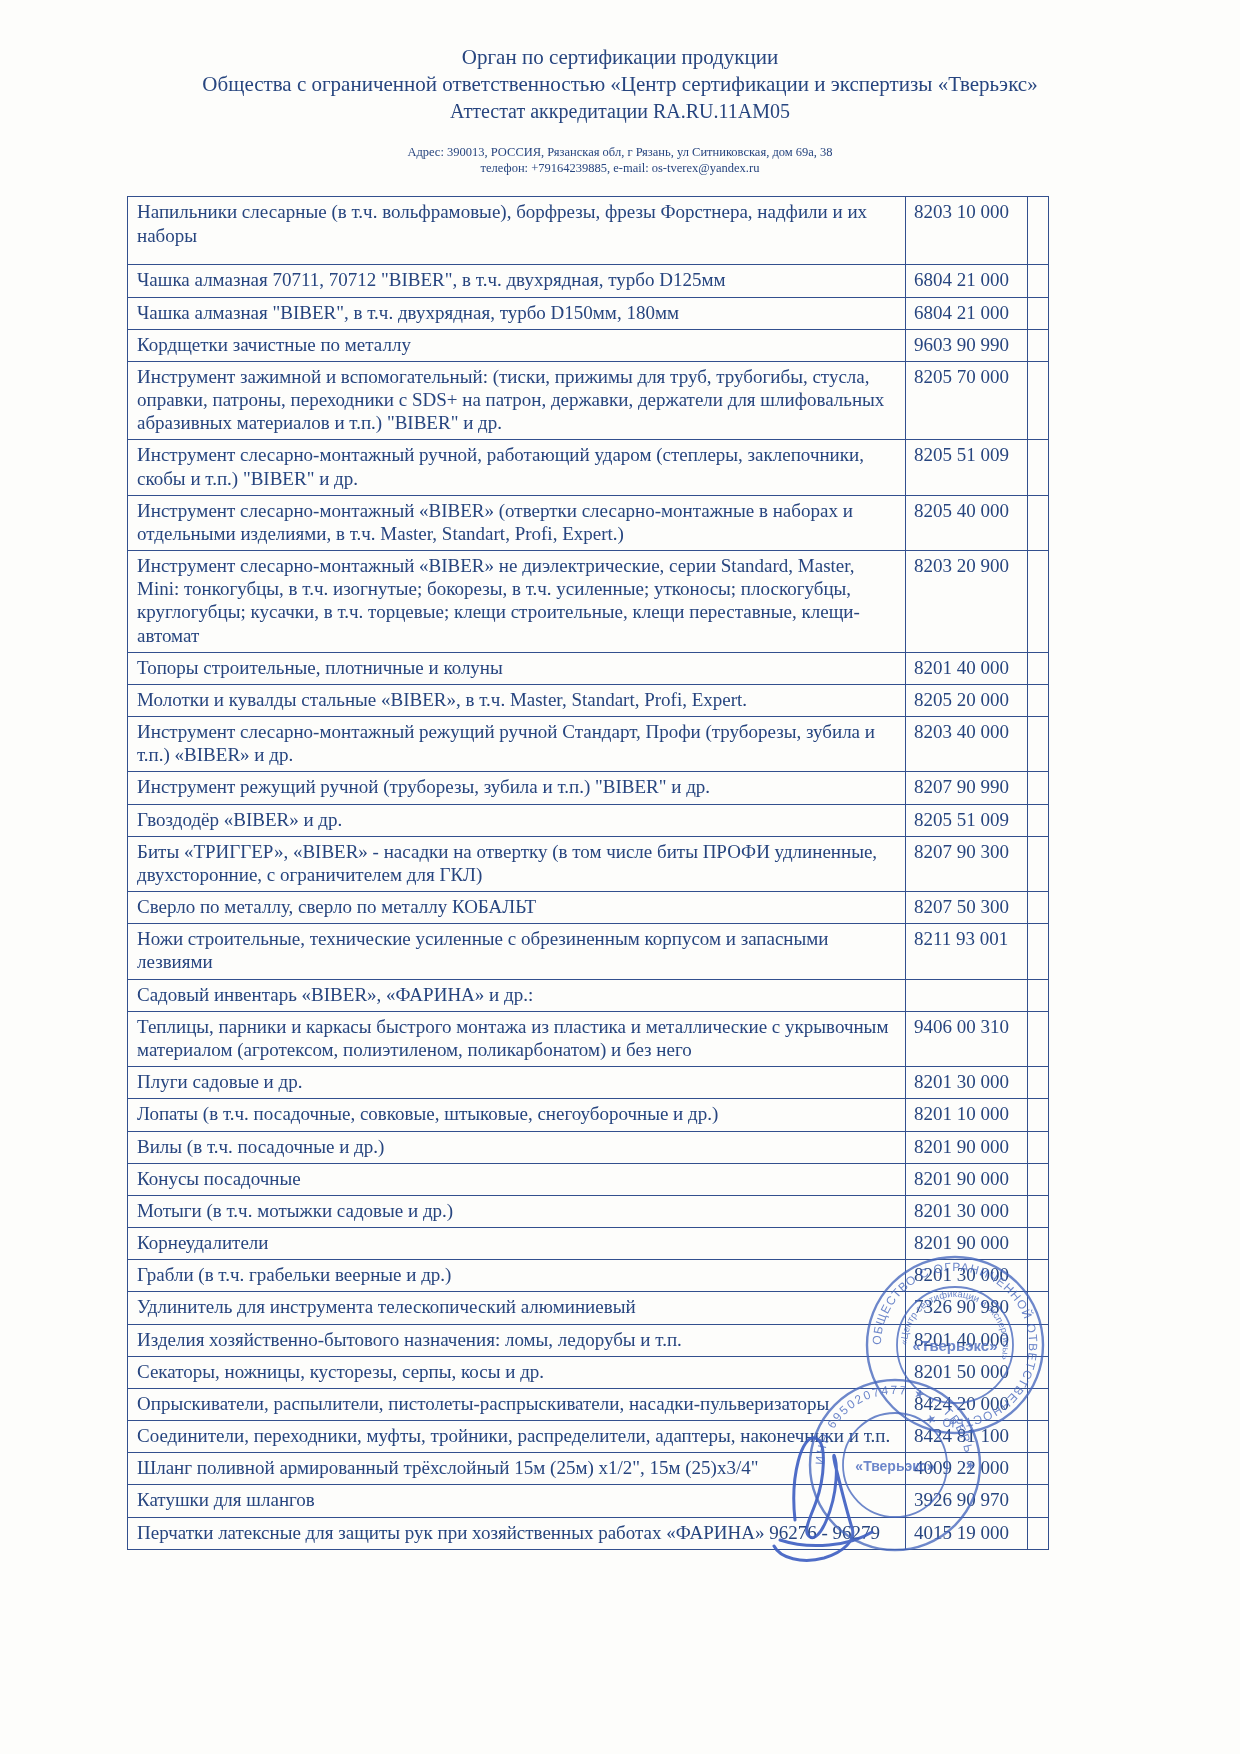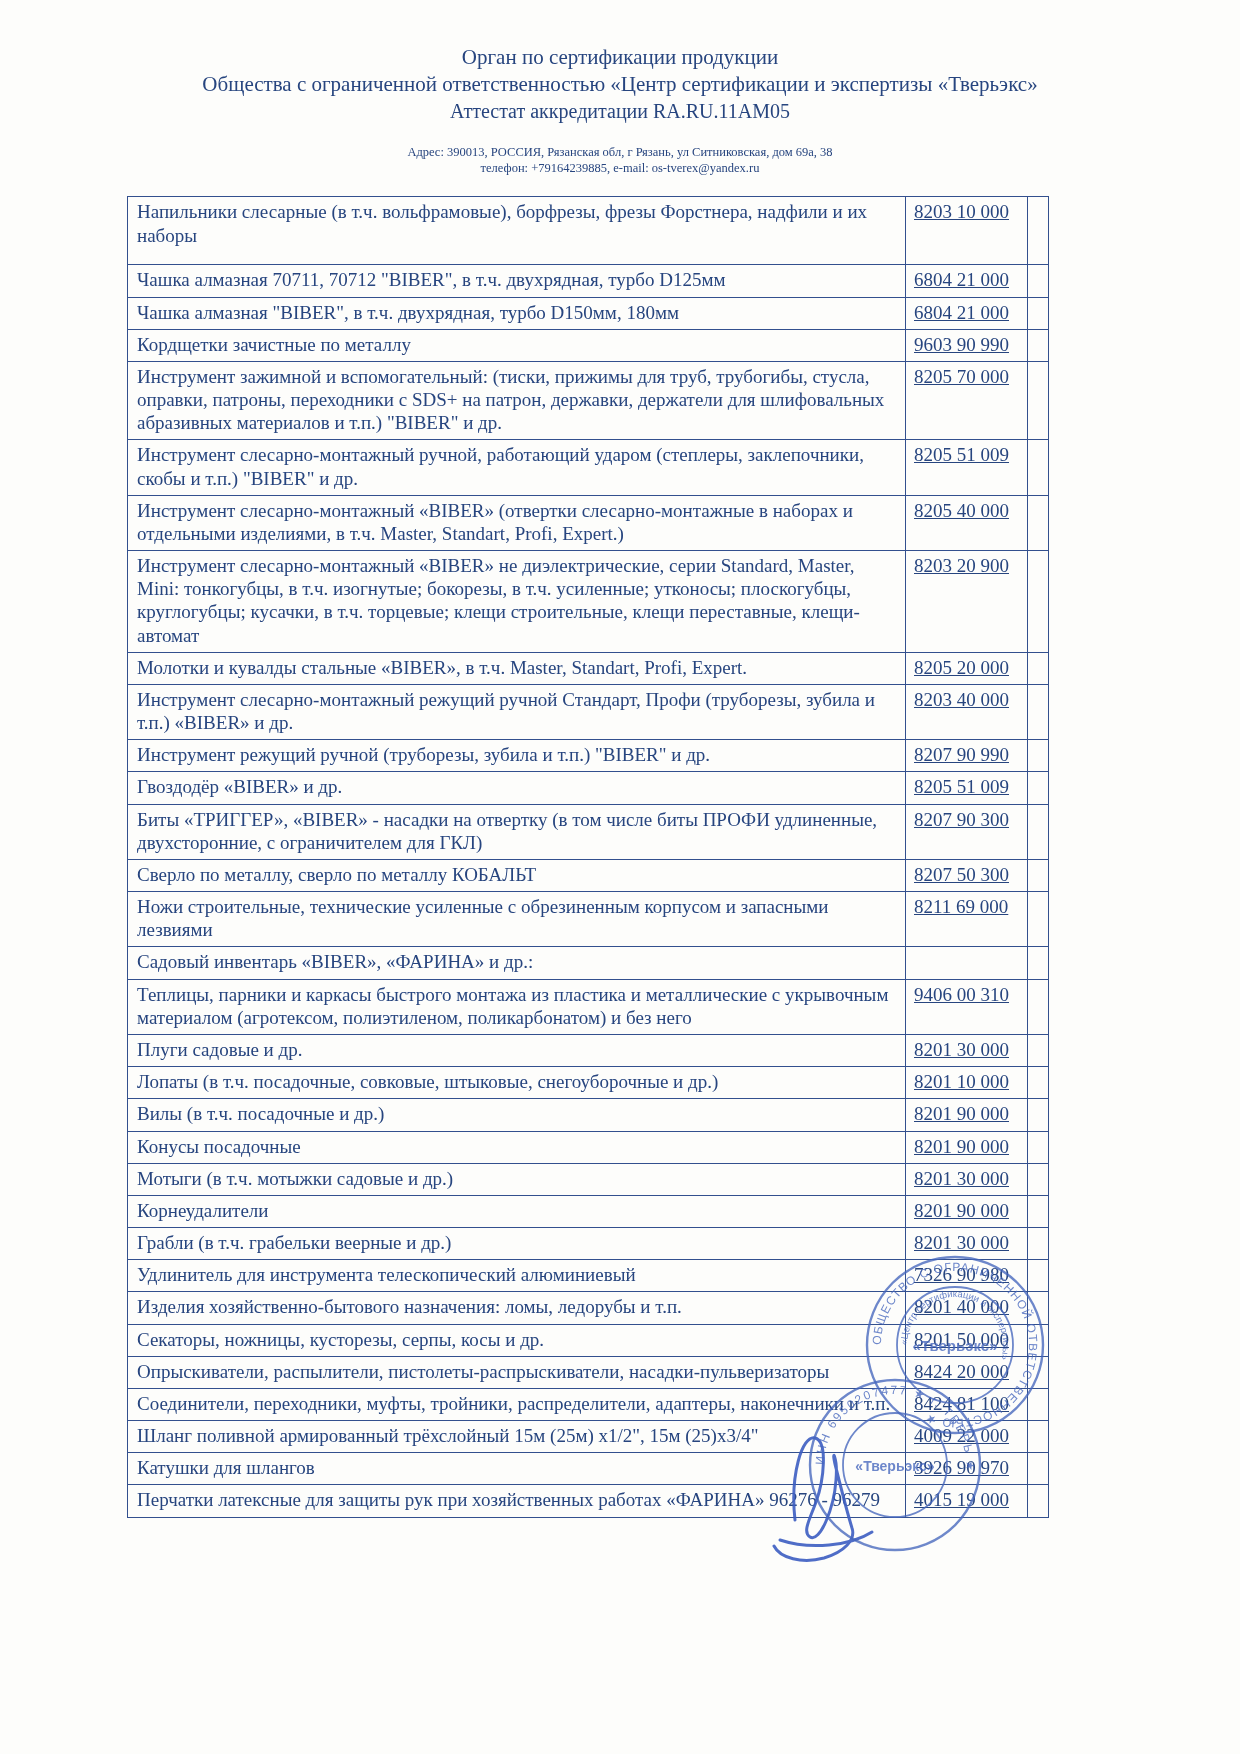--- a/index.html
+++ b/index.html
@@ -24,21 +24,21 @@
     table-layout:fixed;
   }
   table.products td {
     border:1.6px solid #33508e;
     font-size:19px;
     line-height:1.22;
     vertical-align:top;
     word-wrap:break-word;
   }
   td.desc  { width:778px; padding:3px 10px 5px 9px; }
-  td.code  { width:122px; padding:3px 16px 5px 8px; white-space:nowrap;text-decoration:underline; }
+  td.code  { width:122px; padding:3px 16px 5px 8px; white-space:nowrap; }
   td.edge  { width:21px; padding:0; }
   tr:first-child td { height:68px; }
 
   .overlay {
     position:absolute; left:740px; top:1240px; width:460px; height:460px;
     pointer-events:none;
   }
   .stamp-text { font-family:"Liberation Sans", sans-serif; fill:#4566bd; }
   .sig-path { stroke:#3d5ec2; fill:none; stroke-width:3; stroke-linecap:round; }
 </style>
@@ -89,20 +89,25 @@
         <td class="desc">Инструмент слесарно-монтажный «BIBER» (отвертки слесарно-монтажные в наборах и отдельными изделиями, в т.ч. Master, Standart, Profi, Expert.)</td>
         <td class="code">8205 40 000</td>
         <td class="edge"></td>
       </tr>
       <tr>
         <td class="desc">Инструмент слесарно-монтажный «BIBER» не диэлектрические, серии Standard, Master, Mini: тонкогубцы, в т.ч. изогнутые; бокорезы, в т.ч. усиленные; утконосы; плоскогубцы, круглогубцы; кусачки, в т.ч. торцевые; клещи строительные, клещи переставные, клещи-автомат</td>
         <td class="code">8203 20 900</td>
         <td class="edge"></td>
       </tr>
       <tr>
+        <td class="desc">Топоры строительные, плотничные и колуны</td>
+        <td class="code">8201 40 000</td>
+        <td class="edge"></td>
+      </tr>
+      <tr>
         <td class="desc">Молотки и кувалды стальные «BIBER», в т.ч. Master, Standart, Profi, Expert.</td>
         <td class="code">8205 20 000</td>
         <td class="edge"></td>
       </tr>
       <tr>
         <td class="desc">Инструмент слесарно-монтажный режущий ручной Стандарт, Профи (труборезы, зубила и т.п.)  «BIBER» и др.</td>
         <td class="code">8203 40 000</td>
         <td class="edge"></td>
       </tr>
       <tr>
@@ -120,21 +125,21 @@
         <td class="code">8207 90 300</td>
         <td class="edge"></td>
       </tr>
       <tr>
         <td class="desc">Сверло по металлу, сверло по металлу КОБАЛЬТ</td>
         <td class="code">8207 50 300</td>
         <td class="edge"></td>
       </tr>
       <tr>
         <td class="desc">Ножи строительные, технические усиленные с обрезиненным корпусом и запасными лезвиями</td>
-        <td class="code">8211 69 000</td>
+        <td class="code">8211 93 001</td>
         <td class="edge"></td>
       </tr>
       <tr>
         <td class="desc">Садовый инвентарь «BIBER», «ФАРИНА» и др.:</td>
         <td class="code"></td>
         <td class="edge"></td>
       </tr>
       <tr>
         <td class="desc">Теплицы, парники и каркасы быстрого монтажа из пластика и металлические с укрывочным материалом (агротексом, полиэтиленом, поликарбонатом) и без него</td>
         <td class="code">9406 00 310</td>

